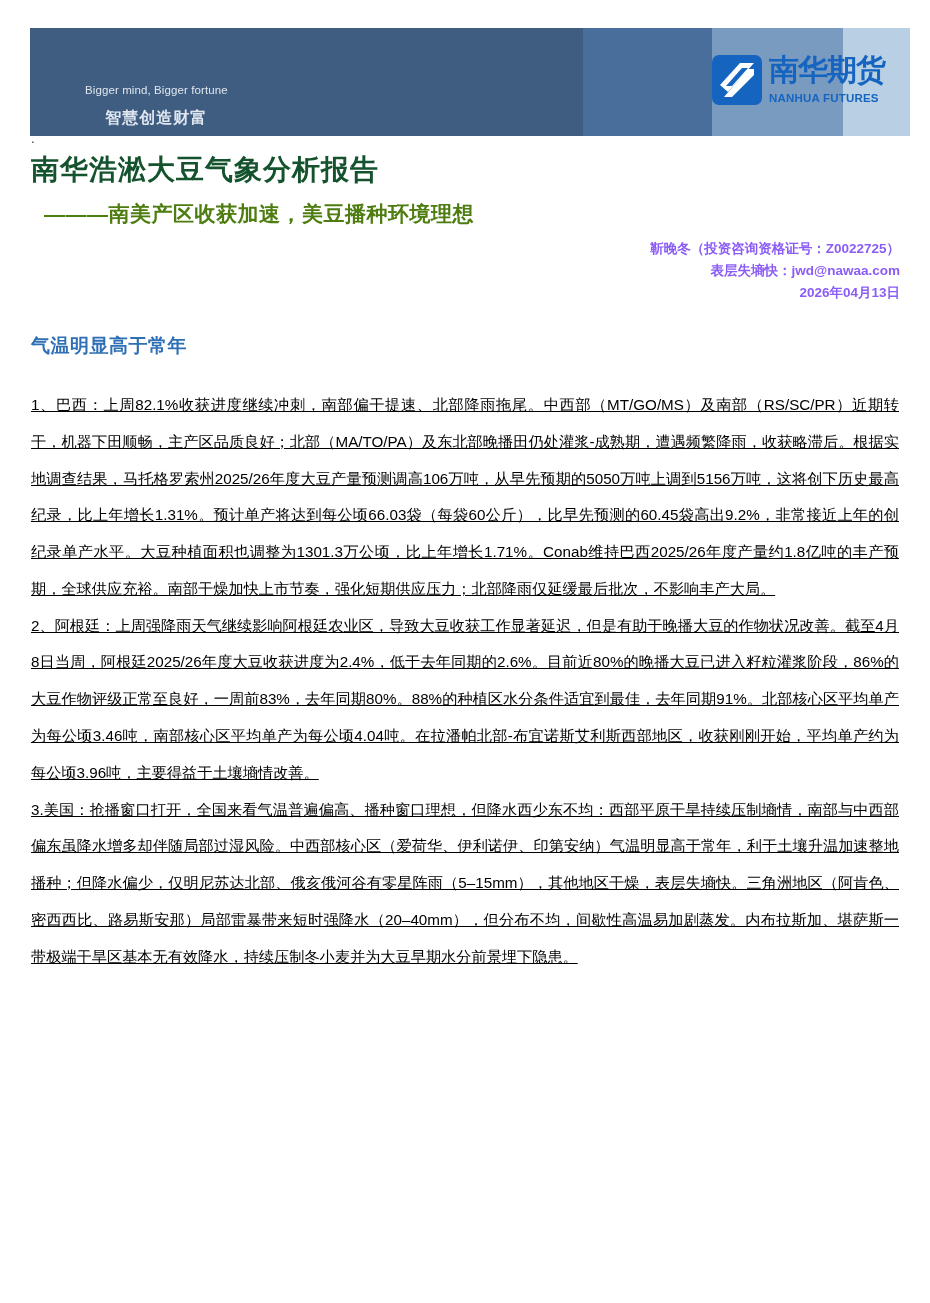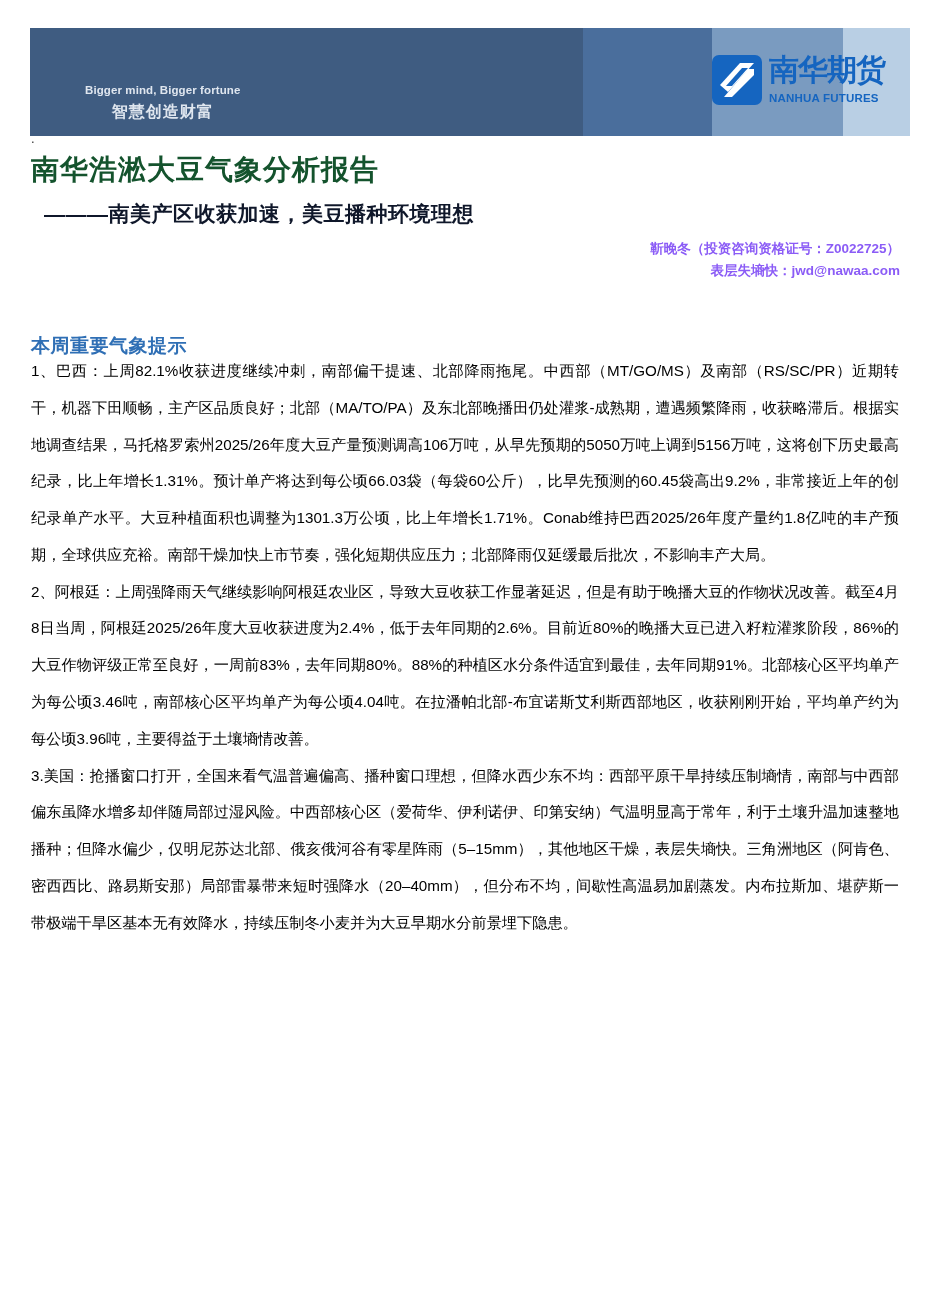--- a/index.html
+++ b/index.html
@@ -35,29 +35,29 @@
 
   .tagline {
     position: absolute;
     left: 85px;
     top: 82px;
     color: #dfe6ef;
     line-height: 1.5;
   }
   .tagline-en {
     font-size: 11.5px;
-    font-weight: bold;
+    font-weight: normal;
     letter-spacing: .1px;
     white-space: nowrap;
   }
   .tagline-cn {
     font-size: 16px;
     font-weight: bold;
     text-align: center;
-    margin-top: 1px;
+    margin-top: 7px;
     letter-spacing: 1px;
   }
 
   
   .logo {
     position: absolute;
     left: 712px;
     top: 55px;
     display: flex;
     align-items: center;
@@ -113,21 +113,21 @@
     letter-spacing: 1px;
     line-height: 1.25;
     white-space: nowrap;
   }
   .doc-subtitle {
     position: absolute;
     left: 44px;
     top: 200px;
     font-size: 21px;
     font-weight: bold;
-    color: #0f172a;
+    color: #4d7c0f;
     letter-spacing: .5px;
     line-height: 1.3;
     white-space: nowrap;
   }
 
   
   .meta {
     position: absolute;
     right: 30px;
     top: 238px;
@@ -148,22 +148,23 @@
     font-weight: bold;
     color: #2f6fb5;
     letter-spacing: .5px;
     white-space: nowrap;
   }
 
   
   .body-text {
     position: absolute;
     left: 31px;
-    top: 353px;
+    top: 387px;
     width: 868px;
+    text-decoration: underline;
   }
   .para {
     font-size: 15.2px;
     line-height: 2.42;
     color: #000;
     text-align: justify;
     text-justify: inter-ideograph;
     margin: 0 0 0 0;
     letter-spacing: 0px;
   }
@@ -198,21 +199,22 @@
 </div>
 
 <div class="stray-dot">.</div>
 
 <div class="doc-title">南华浩淞大豆气象分析报告</div>
 <div class="doc-subtitle">———南美产区收获加速，美豆播种环境理想</div>
 
 <div class="meta">
   <div>靳晚冬（投资咨询资格证号：Z0022725）</div>
   <div>表层失墒快：jwd@nawaa.com</div>
-</div>
-
-<div class="section-heading">本周重要气象提示</div>
+  <div>2026年04月13日</div>
+</div>
+
+<div class="section-heading">气温明显高于常年</div>
 
 <div class="body-text">
   <p class="para">1、巴西：上周82.1%收获进度继续冲刺，南部偏干提速、北部降雨拖尾。中西部（MT/GO/MS）及南部（RS/SC/PR）近期转干，机器下田顺畅，主产区品质良好；北部（MA/TO/PA）及东北部晚播田仍处灌浆-成熟期，遭遇频繁降雨，收获略滞后。根据实地调查结果，马托格罗索州2025/26年度大豆产量预测调高106万吨，从早先预期的5050万吨上调到5156万吨，这将创下历史最高纪录，比上年增长1.31%。预计单产将达到每公顷66.03袋（每袋60公斤），比早先预测的60.45袋高出9.2%，非常接近上年的创纪录单产水平。大豆种植面积也调整为1301.3万公顷，比上年增长1.71%。Conab维持巴西2025/26年度产量约1.8亿吨的丰产预期，全球供应充裕。南部干燥加快上市节奏，强化短期供应压力；北部降雨仅延缓最后批次，不影响丰产大局。</p>
   <p class="para">2、阿根廷：上周强降雨天气继续影响阿根廷农业区，导致大豆收获工作显著延迟，但是有助于晚播大豆的作物状况改善。截至4月8日当周，阿根廷2025/26年度大豆收获进度为2.4%，低于去年同期的2.6%。目前近80%的晚播大豆已进入籽粒灌浆阶段，86%的大豆作物评级正常至良好，一周前83%，去年同期80%。88%的种植区水分条件适宜到最佳，去年同期91%。北部核心区平均单产为每公顷3.46吨，南部核心区平均单产为每公顷4.04吨。在拉潘帕北部-布宜诺斯艾利斯西部地区，收获刚刚开始，平均单产约为每公顷3.96吨，主要得益于土壤墒情改善。</p>
   <p class="para">3.美国：抢播窗口打开，全国来看气温普遍偏高、播种窗口理想，但降水西少东不均：西部平原干旱持续压制墒情，南部与中西部偏东虽降水增多却伴随局部过湿风险。中西部核心区（爱荷华、伊利诺伊、印第安纳）气温明显高于常年，利于土壤升温加速整地播种；但降水偏少，仅明尼苏达北部、俄亥俄河谷有零星阵雨（5–15mm），其他地区干燥，表层失墒快。三角洲地区（阿肯色、密西西比、路易斯安那）局部雷暴带来短时强降水（20–40mm），但分布不均，间歇性高温易加剧蒸发。内布拉斯加、堪萨斯一带极端干旱区基本无有效降水，持续压制冬小麦并为大豆早期水分前景埋下隐患。</p>
 </div>
 
 </body></html>

